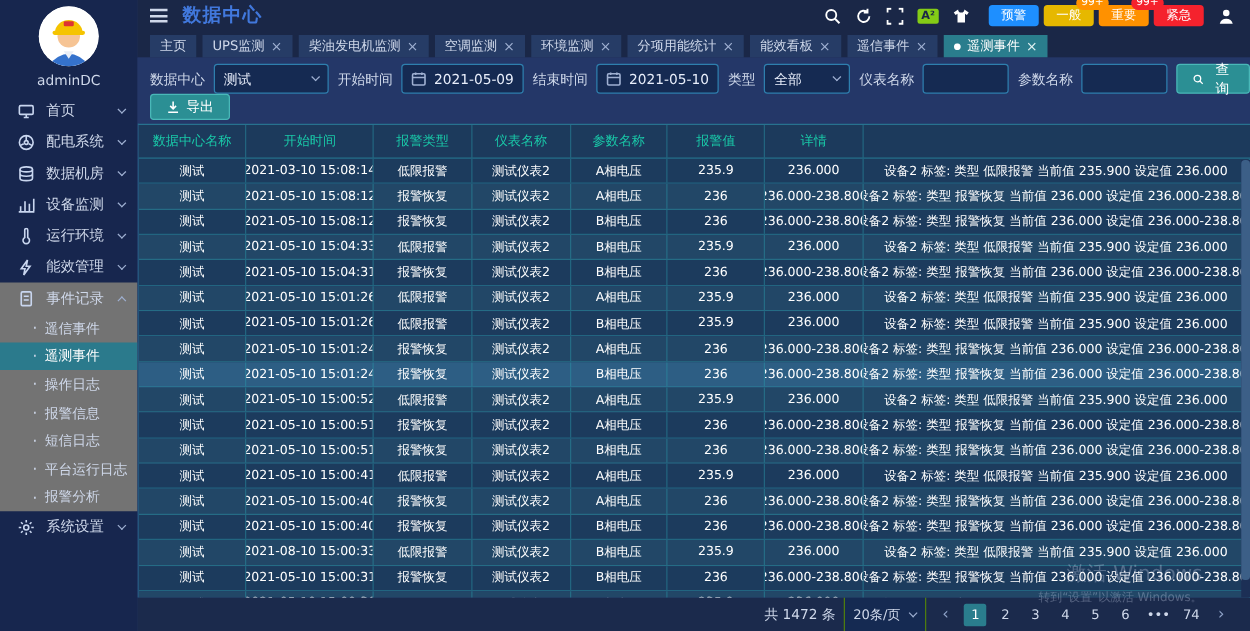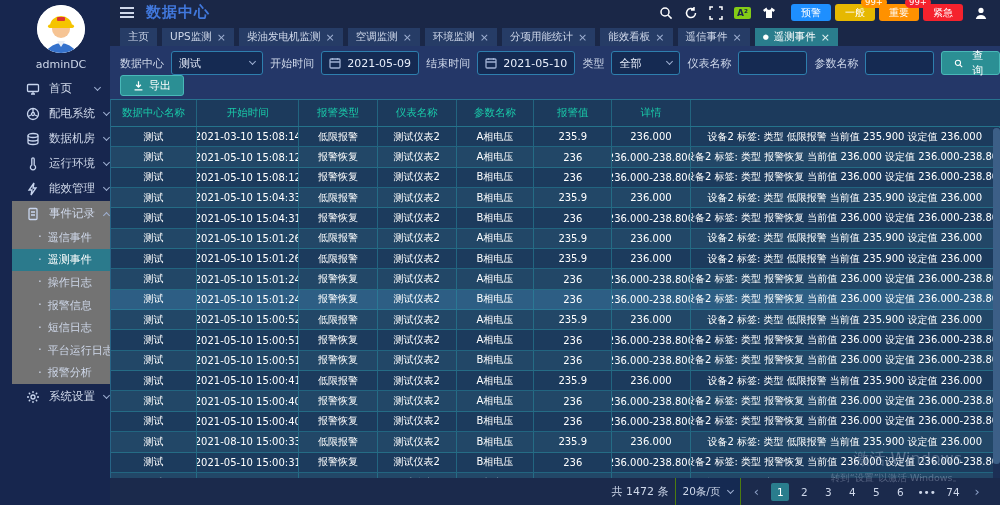--- a/index.html
+++ b/index.html
@@ -1,21 +1,21 @@
 <!DOCTYPE html>
 <html><head>
 <meta charset="utf-8">
 <style>
   * { margin:0; padding:0; box-sizing:border-box; }
   html,body { width:1000px; height:505px; overflow:hidden; background:#233560;
     font-family:"DejaVu Sans","Liberation Sans",sans-serif; font-size:11px; color:#dfe6f5; }
   .app { display:flex; width:1000px; height:505px; position:relative; }
 
   
-  .sidebar { width:110px; flex:none; background:#17264e; display:flex; flex-direction:column;padding-left:12px; }
+  .sidebar { width:110px; flex:none; background:#17264e; display:flex; flex-direction:column; }
   .profile { text-align:center; padding-top:5px; height:76px; flex:none; }
   .avatar { width:48px; height:48px; border-radius:50%; overflow:hidden; margin:0 auto; background:#fff; }
   .username { color:#cfd8ea; margin-top:5px; font-size:11px; }
   .menu { flex:1; }
   .mi { height:25px; display:flex; align-items:center; padding:0 10px 0 14px; gap:9px; color:#cfd8ea; cursor:pointer; }
   .mi .lab { flex:1; font-size:11.5px; white-space:nowrap; }
   .chev { width:5px; height:5px; border-right:1.2px solid #9fb0d2; border-bottom:1.2px solid #9fb0d2;
     transform:rotate(45deg); margin-top:-3px; flex:none; }
   .chev.up { transform:rotate(-135deg); margin-top:3px; }
   .mgroup { background:#737373; }
@@ -132,20 +132,27 @@
             </svg></span>
           <span class="lab">配电系统</span>
           <span class="chev"></span>
         </div>
         <div class="mi">
           <span class="micon"><svg viewBox="0 0 14 14">
               <ellipse cx="7" cy="3.5" rx="5" ry="2"></ellipse>
               <path d="M2 3.5v7c0 1.1 2.2 2 5 2s5-.9 5-2v-7M2 7c0 1.1 2.2 2 5 2s5-.9 5-2"></path>
             </svg></span>
           <span class="lab">数据机房</span>
+          <span class="chev"></span>
+        </div>
+        <div class="mi">
+          <span class="micon"><svg viewBox="0 0 14 14">
+              <path d="M2.5 12V8M6 12V4M9.5 12V6M13 12V2M1 12.5h12.5"></path>
+            </svg></span>
+          <span class="lab">设备监测</span>
           <span class="chev"></span>
         </div>
         <div class="mi">
           <span class="micon"><svg viewBox="0 0 14 14">
               <path d="M5.8 2a1.2 1.2 0 0 1 2.4 0v6a2.6 2.6 0 1 1-2.4 0z"></path>
             </svg></span>
           <span class="lab">运行环境</span>
           <span class="chev"></span>
         </div>
         <div class="mi">

